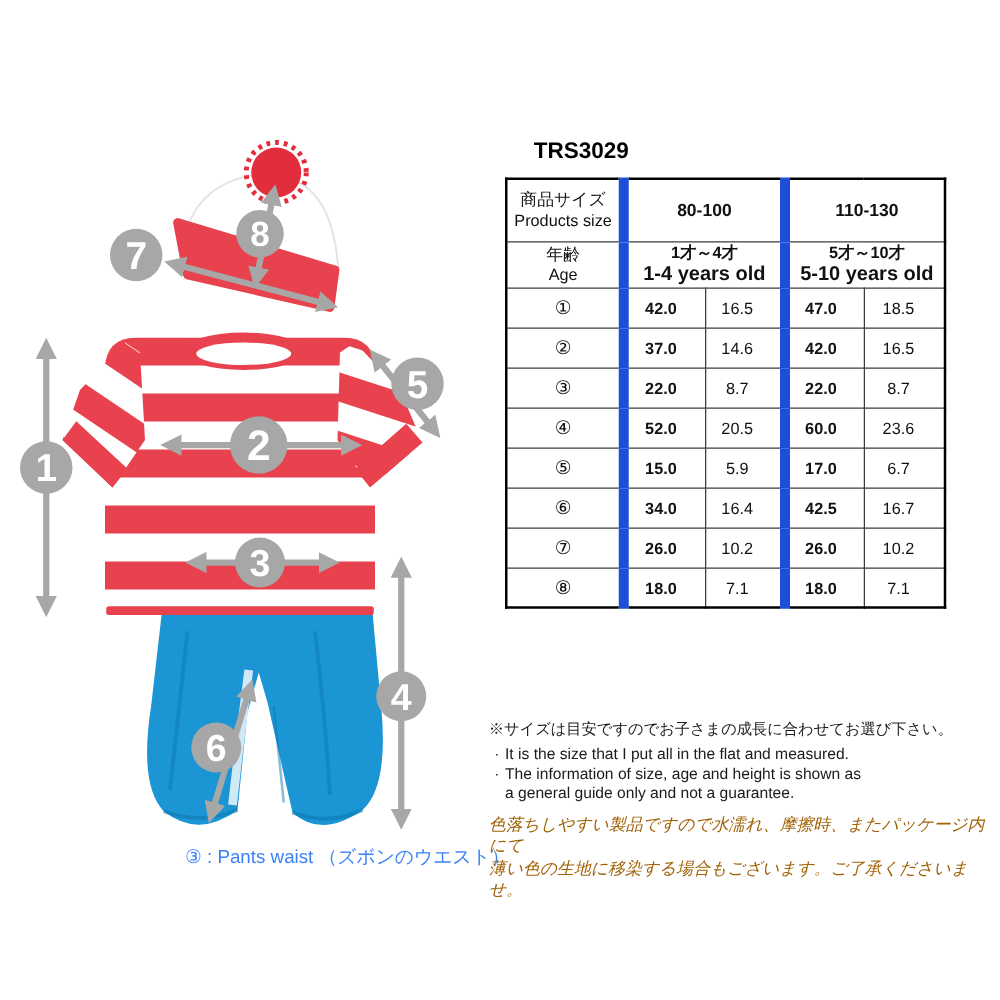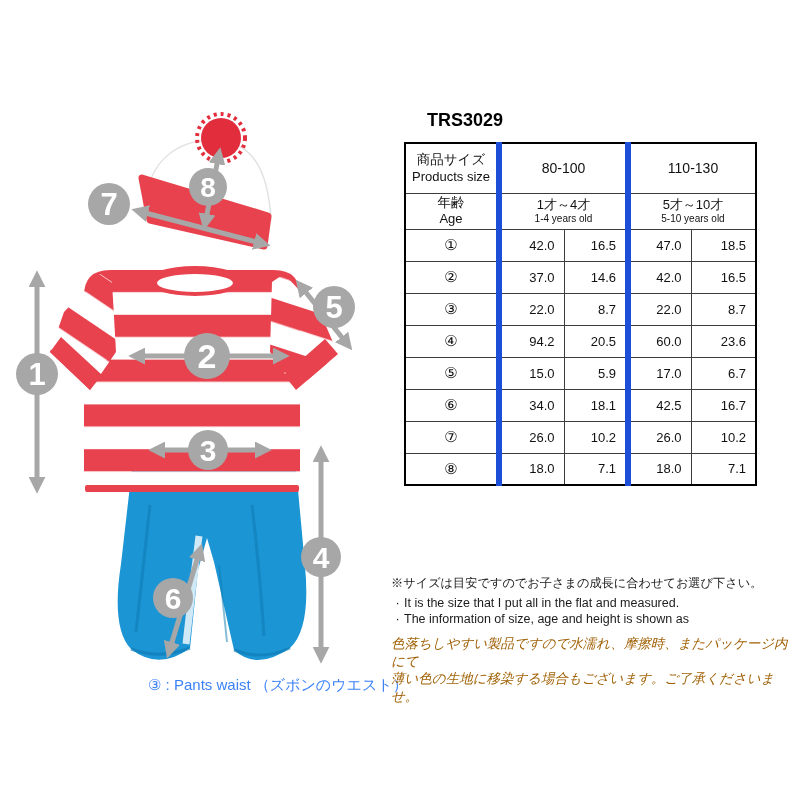--- a/index.html
+++ b/index.html
@@ -10,30 +10,30 @@
   .caption{position:absolute;left:148px;top:676px;width:260px;font-size:15px;color:#3b82f6;
            white-space:nowrap;}
   
   .pcode{position:absolute;left:427px;top:110px;font-size:18px;font-weight:bold;color:#000;}
   
   .sizetable{position:absolute;left:404px;top:142px;border-collapse:collapse;table-layout:fixed;
              background:#fff;padding-left:40px;}
   .sizetable td{border:1px solid #3c3c3c;vertical-align:middle;text-align:center;padding:0;
                 overflow:hidden;}
   .sizetable{border:2px solid #000;}
-  td.b2l{border-left:6px solid #1d4ed8;}
+  td.b2l{border-left:8px solid #1d4ed8;font-weight:bold;}
   tr.b2t td{border-top:2px solid #000;}
   tr.r1{height:50px} tr.r2{height:36px} tr.r3{height:36px} tr.r4{height:52px} tr.dr{height:32px}
   .jp{font-size:13.5px;line-height:1.2;}
   .en{font-size:13px;line-height:1.2;}
   .sizeval{font-size:14px;}
   .agejp{font-size:13px;line-height:1.25;}
-  .ageen{font-size:10px;line-height:1.25;}
+  .ageen{font-size:16px;line-height:1.25;}
   .unit{font-size:13px;}
-  td.val{font-size:13px;text-align:right;padding-right:9px;}
+  td.val{font-size:13px;text-align:center;padding-right:9px;}
   td.pt{font-size:15px;}
   
   .notes{position:absolute;left:391px;top:575px;width:404px;}
   .njp{font-size:12.2px;line-height:16px;color:#1b1b1b;}
   .enlist{margin-top:5px;}
   .nen{font-size:12.5px;line-height:15.5px;color:#1b1b1b;display:flex;}
   .nen .bul{width:13px;flex:none;text-align:center;}
   .warn{margin-top:8px;font-size:13.5px;line-height:17.5px;}
 </style>
 </head>
@@ -172,36 +172,36 @@
       </tr>
       <tr class="dr">
         <td class="pt">③</td>
         <td class="val b2l">22.0</td>
         <td class="val">8.7</td>
         <td class="val b2l">22.0</td>
         <td class="val">8.7</td>
       </tr>
       <tr class="dr">
         <td class="pt">④</td>
-        <td class="val b2l">94.2</td>
+        <td class="val b2l">52.0</td>
         <td class="val">20.5</td>
         <td class="val b2l">60.0</td>
         <td class="val">23.6</td>
       </tr>
       <tr class="dr">
         <td class="pt">⑤</td>
         <td class="val b2l">15.0</td>
         <td class="val">5.9</td>
         <td class="val b2l">17.0</td>
         <td class="val">6.7</td>
       </tr>
       <tr class="dr">
         <td class="pt">⑥</td>
         <td class="val b2l">34.0</td>
-        <td class="val">18.1</td>
+        <td class="val">16.4</td>
         <td class="val b2l">42.5</td>
         <td class="val">16.7</td>
       </tr>
       <tr class="dr">
         <td class="pt">⑦</td>
         <td class="val b2l">26.0</td>
         <td class="val">10.2</td>
         <td class="val b2l">26.0</td>
         <td class="val">10.2</td>
       </tr>
@@ -221,20 +221,21 @@
       <div class="nen">
         <span class="bul">·</span>
         <span>It is the size that I put all in the flat and measured.</span>
       </div>
       <div class="nen">
         <span class="bul">·</span>
         <span>The information of size, age and height is shown as</span>
       </div>
       <div class="nen">
         <span class="bul"></span>
+        <span>a general guide only and not a guarantee.</span>
       </div>
     </div>
     <div class="warn" style="color:#a16207;font-style:italic;">
       <div>色落ちしやすい製品ですので水濡れ、摩擦時、またパッケージ内にて</div>
       <div>薄い色の生地に移染する場合もございます。ご了承くださいませ。</div>
     </div>
   </div>
 
 </div>
 

